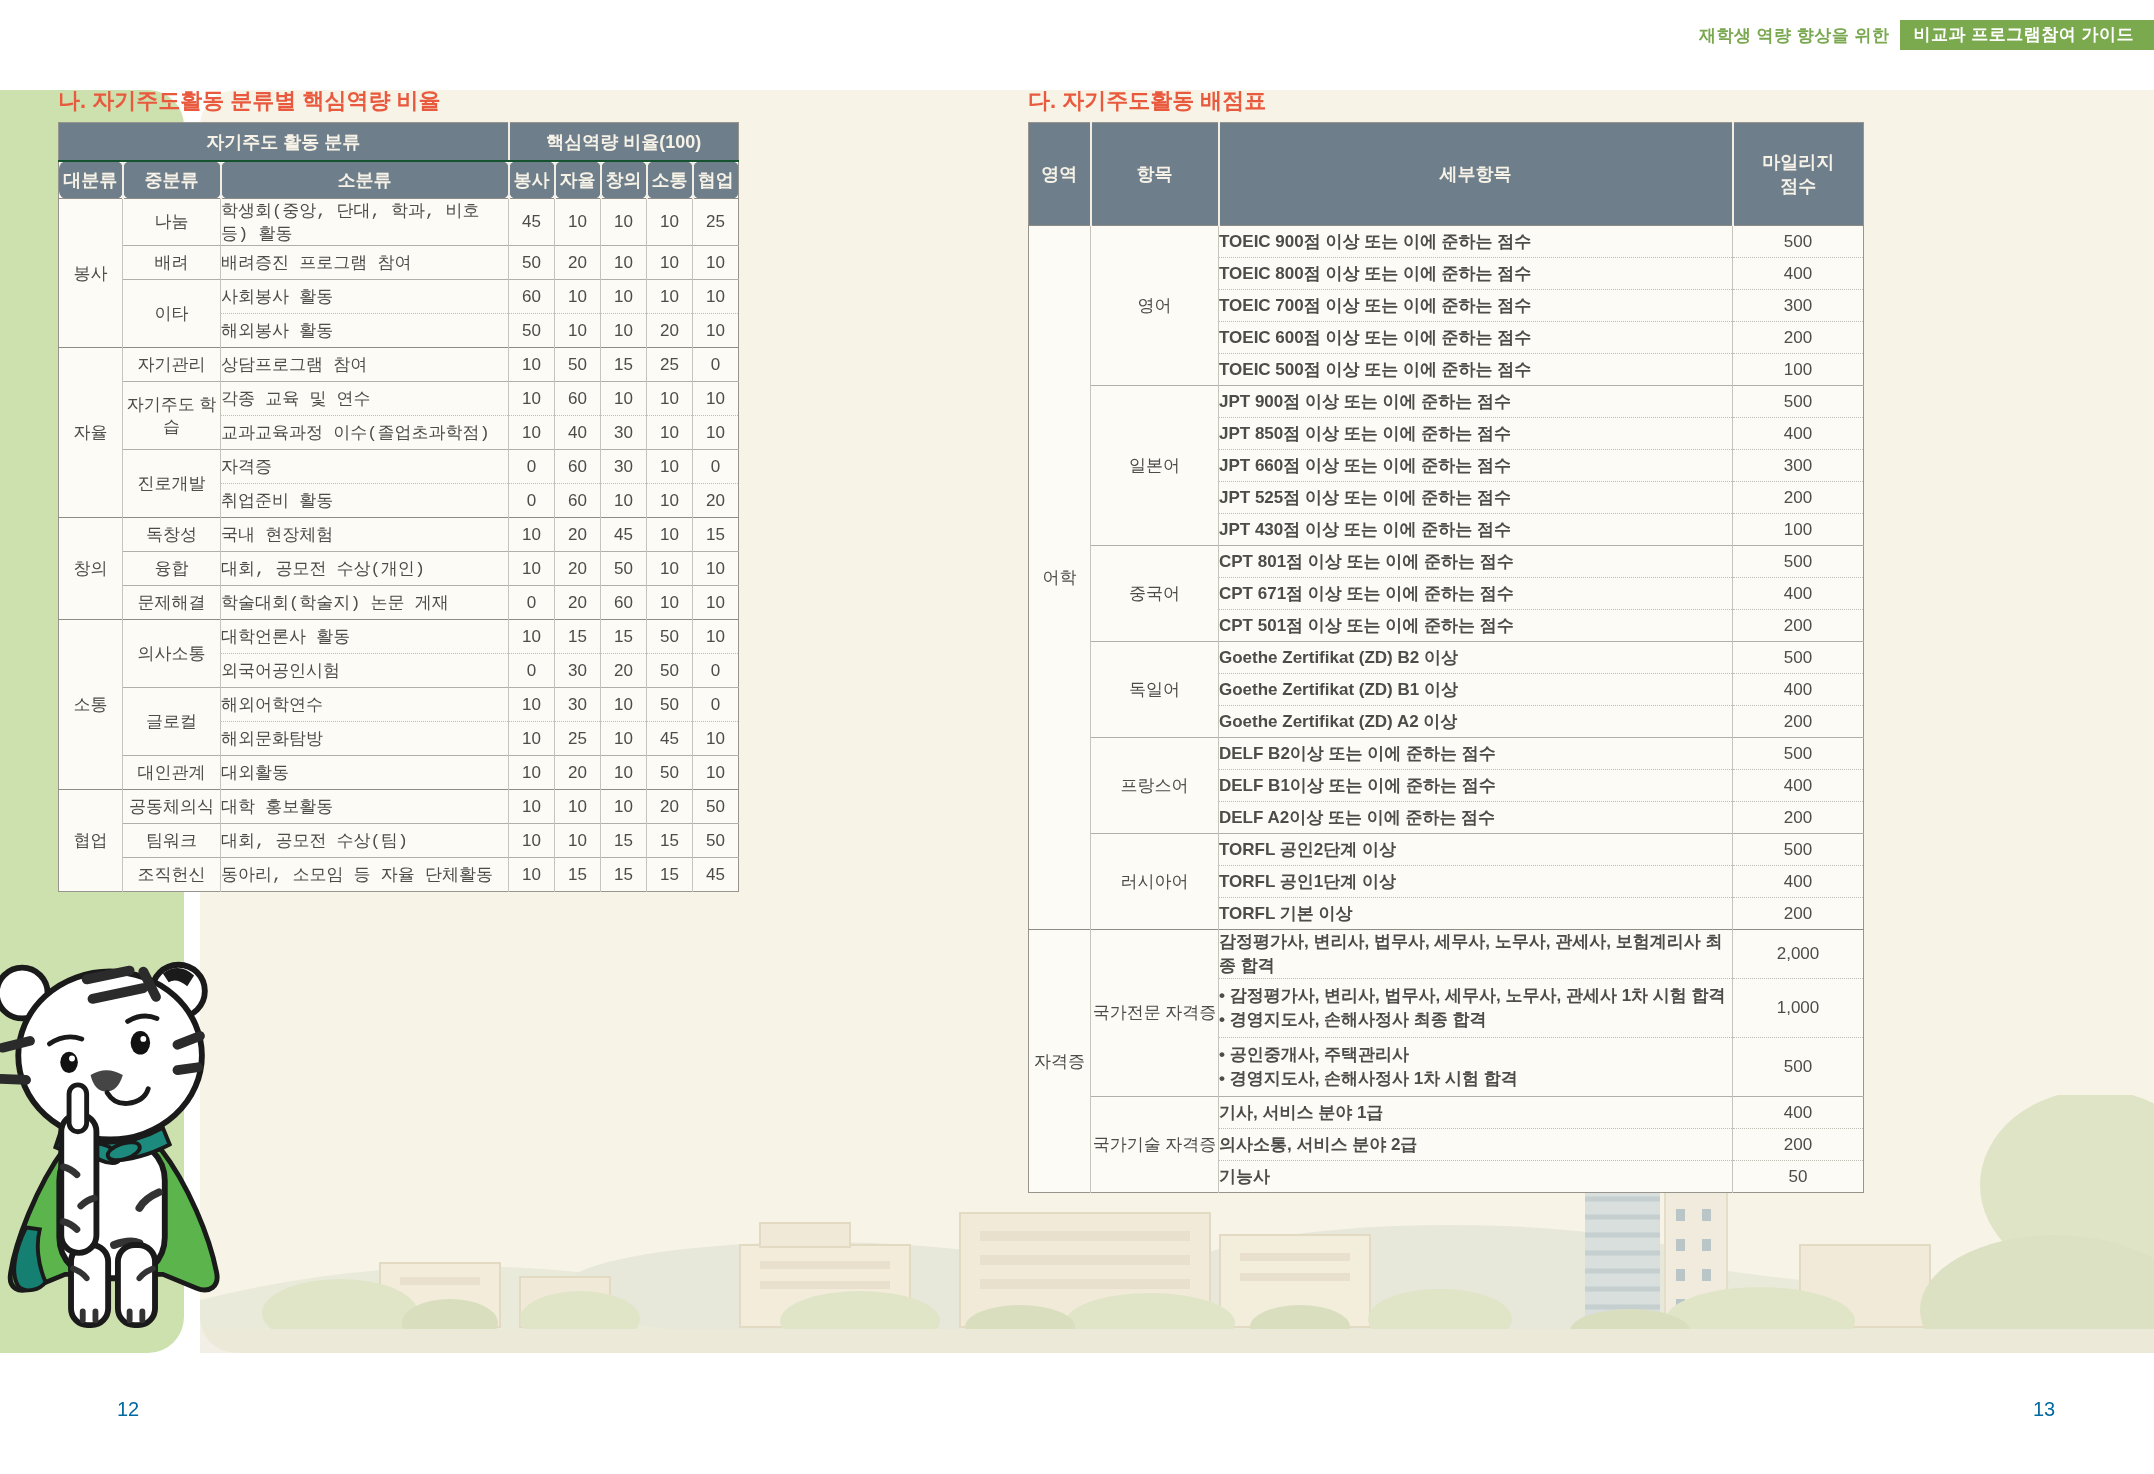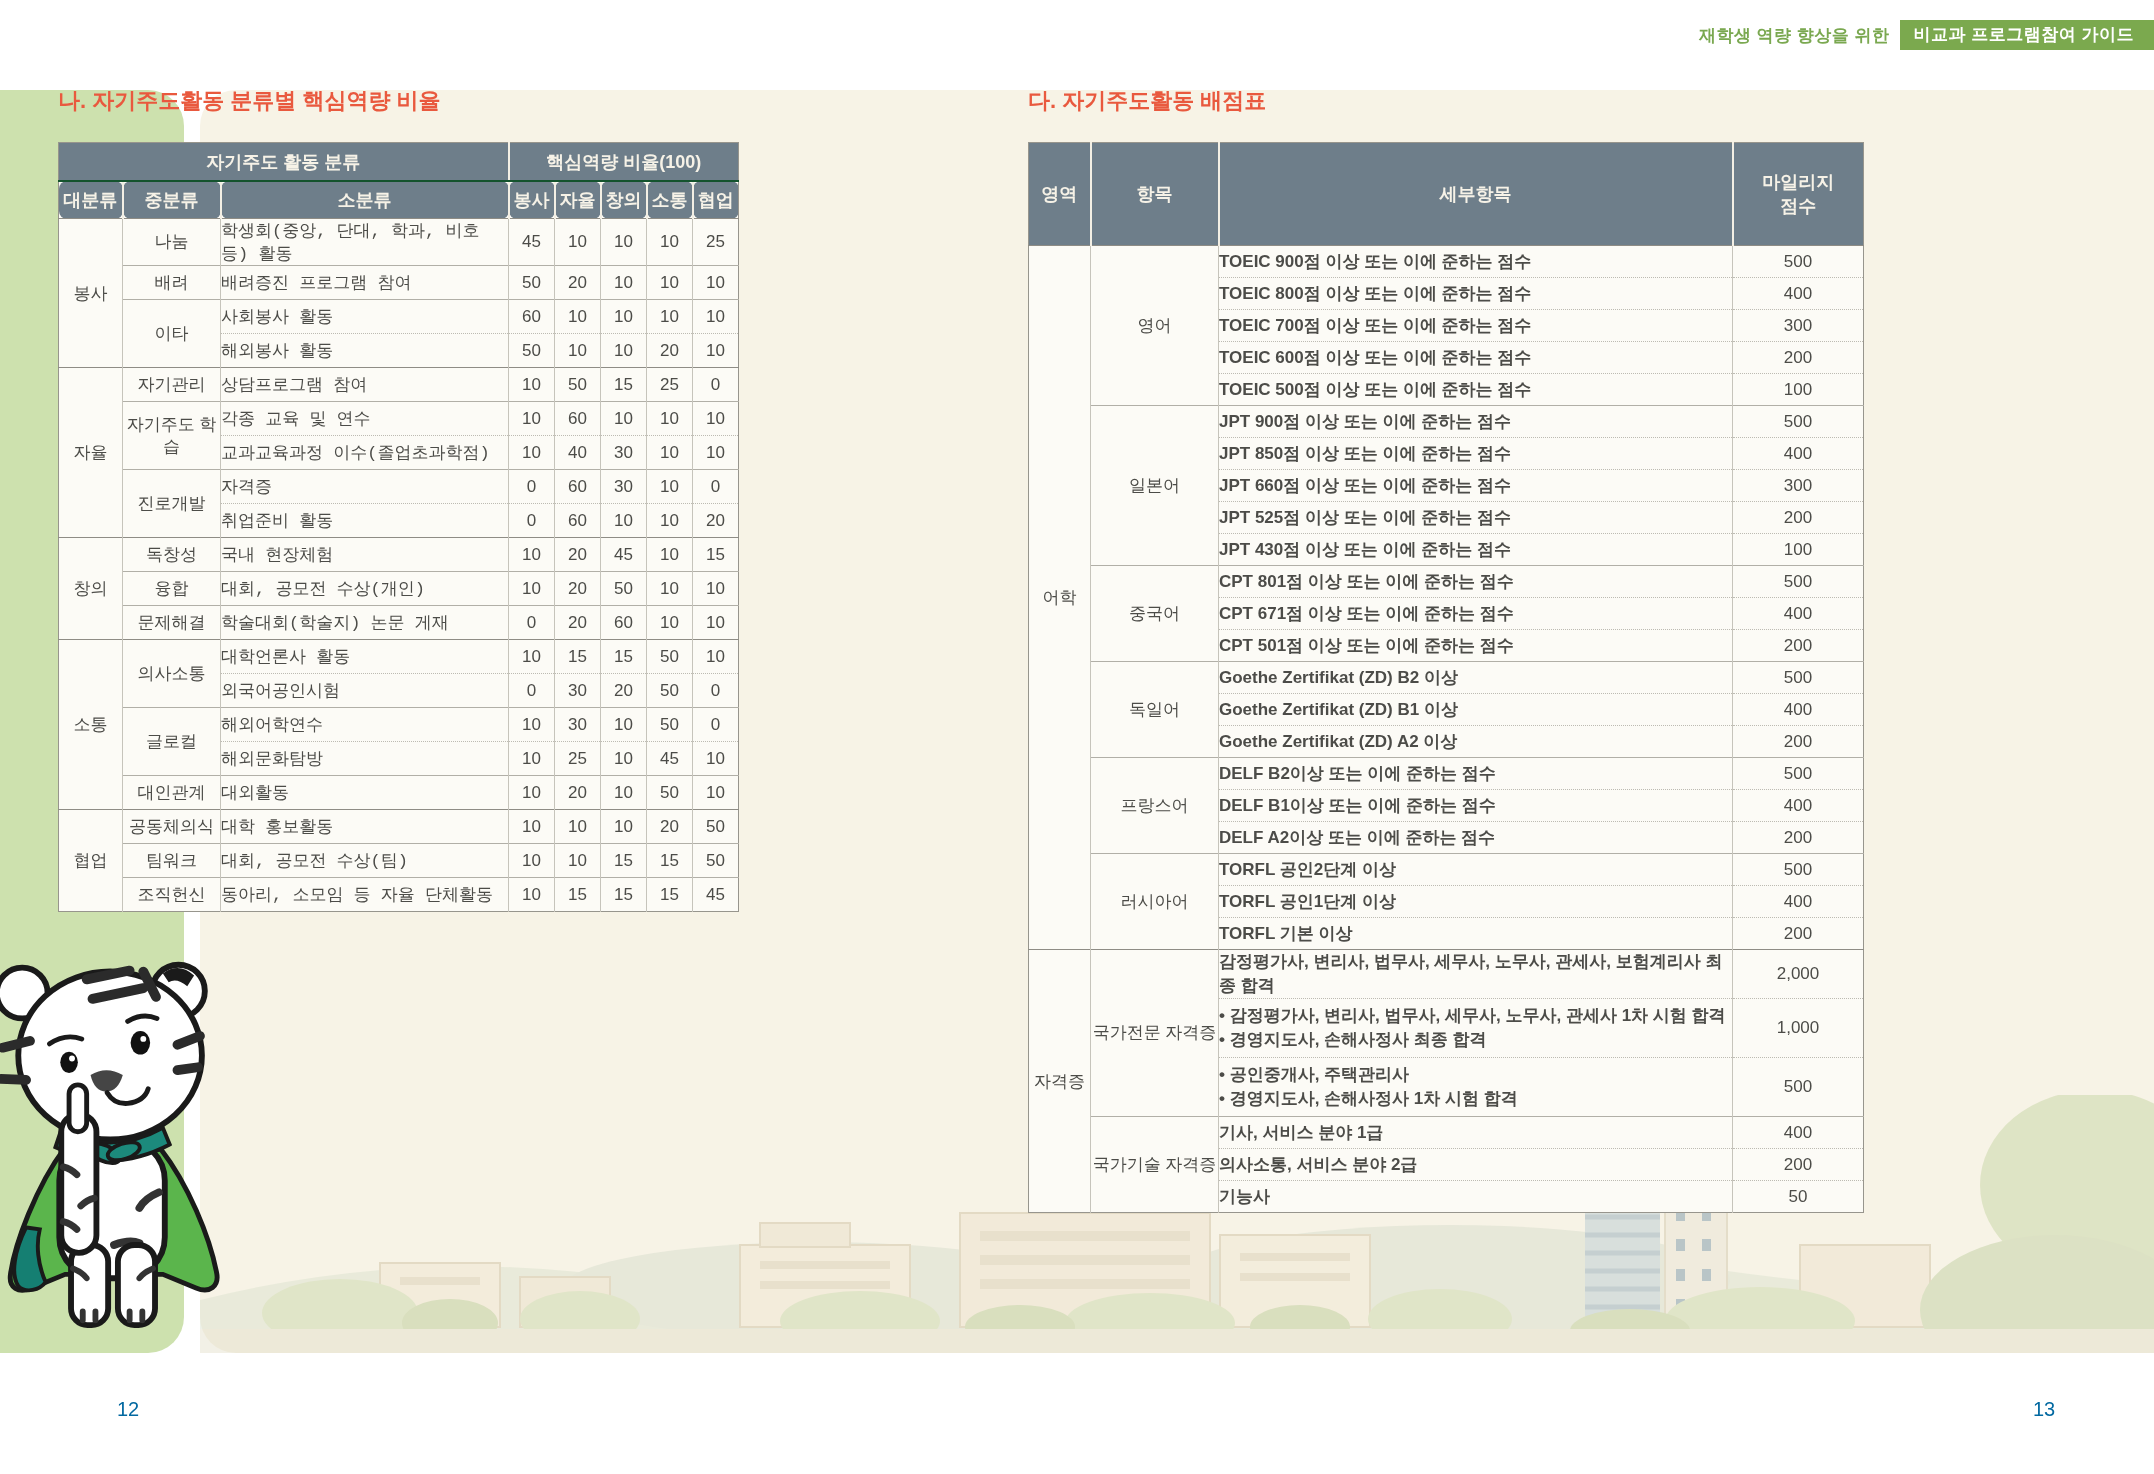--- a/index.html
+++ b/index.html
@@ -10,21 +10,21 @@
   .page{position:absolute;left:200px;top:90px;width:1954px;height:1263px;background:#f7f3e6;border-radius:36px 0 0 36px;}
   
   .ribbon{position:absolute;top:20px;right:0;height:30px;display:flex;align-items:center;}
   .ribbon-prefix{color:#7aa850;font-weight:bold;font-size:17px;margin-right:10px;letter-spacing:0.5px;}
   .ribbon-badge{background:#7ba94e;color:#ffffff;font-weight:bold;font-size:17px;height:30px;line-height:30px;
                 padding:0 20px 0 14px;letter-spacing:0.5px;}
   
   .area{position:absolute;top:88px;}
   .area-left{left:58px;width:680px;}
   .area-right{left:1028px;width:1008px;}
-  .sec-title{color:#e9593e;font-size:22px;font-weight:bold;margin:0 0 28px 0;line-height:26px;}
+  .sec-title{color:#e9593e;font-size:22px;font-weight:bold;margin:0 0 8px 0;line-height:26px;}
   
   table.dtable{border-collapse:collapse;table-layout:fixed;background:#fcfbf6;border:1px solid #97958d;}
   .lt{width:680px;}
   .rt{width:835px;}
   .dtable th{background:#6e7e8a;color:#f6f2e7;font-weight:bold;font-size:18px;border-left:2px solid #f3efe4;text-align:center;padding:0;}
   .dtable th:first-child{border-left:none;}
   .lt thead tr:first-child th{height:37px;border-bottom:2px solid #14532d;}
   .lt thead tr:nth-child(2) th{height:36px;border-radius:8px;}
   .rt thead th{height:70px;line-height:24px;}
   .rt thead th.score-head{padding:16px 18px;}

